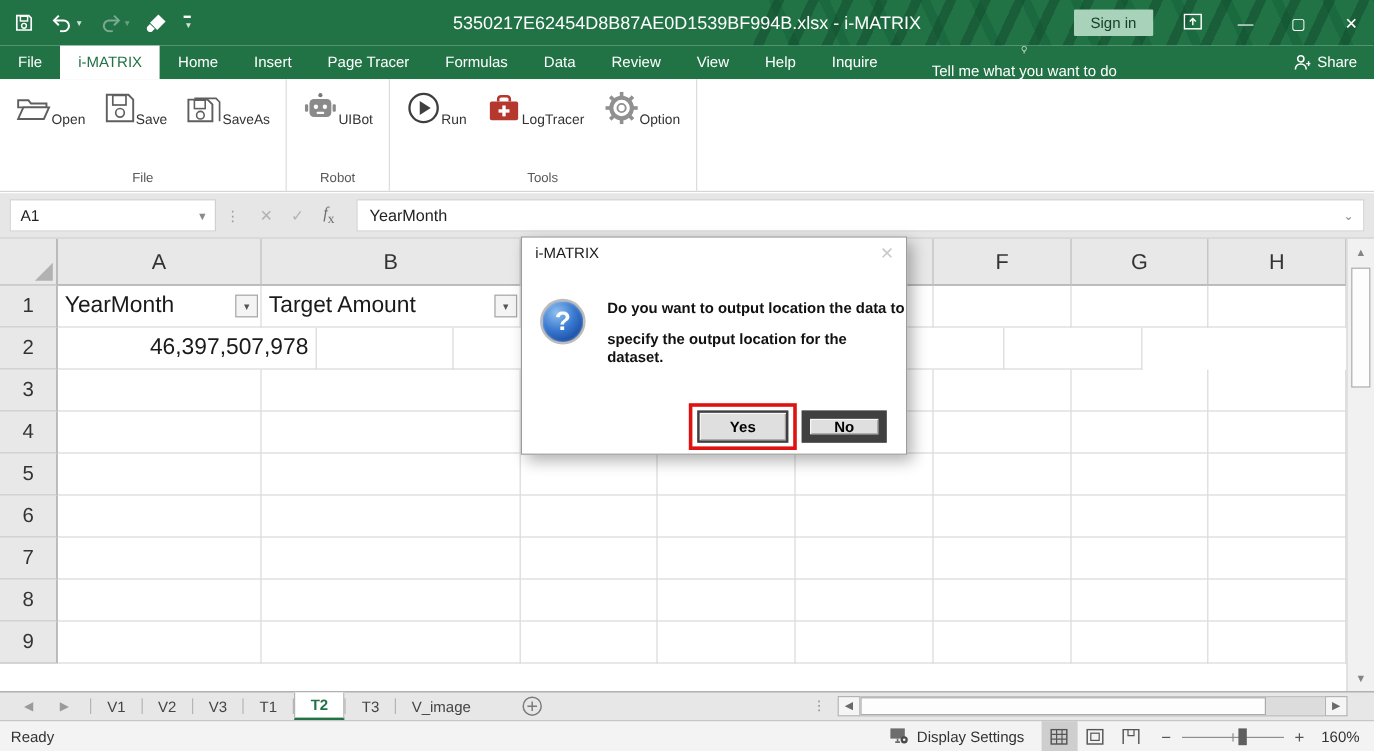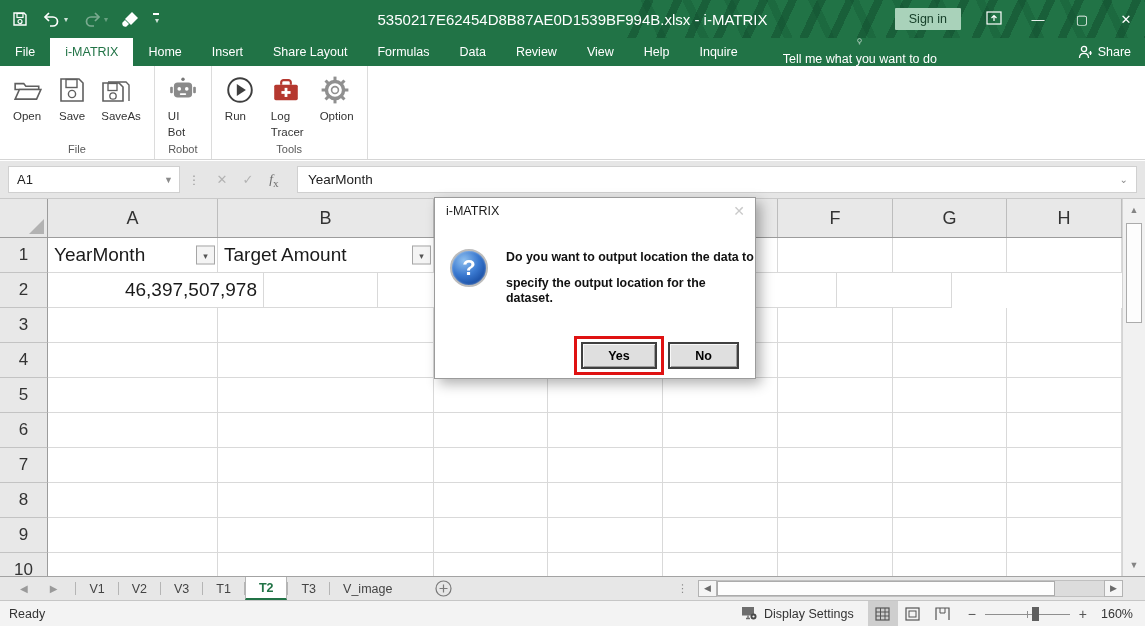--- a/index.html
+++ b/index.html
@@ -27,21 +27,21 @@
   #tabrow { position:absolute; left:0; top:38px; width:1145px; height:28px; background:#217346; display:flex; align-items:stretch; }
   .rtab { color:#fff; font-size:12.5px; padding:0 15px; display:flex; align-items:center; white-space:nowrap; }
   .rtab.active { background:#fff; color:#217346; }
   #tellme { color:#fff; font-size:12.5px; display:flex; align-items:center; gap:7px; padding:0 14px; margin-left:16px;flex-direction:column; }
   #share { position:absolute; right:14px; top:38px; height:28px; display:flex; align-items:center; gap:6px; color:#fff; font-size:12.5px; }
 
   
   #ribbon { position:absolute; left:0; top:66px; width:1145px; height:94px; background:#fff; border-bottom:1px solid #d5d5d5; display:flex; }
   .rgroup { position:relative; height:100%; border-right:1px solid #dcdcdc; display:flex; flex-direction:column; align-items:center; padding:4px 6px 0 6px; }
   .rgroup-buttons { display:flex; flex:1; align-items:flex-start; gap:2px; }
-  .rbtn { display:flex; flex-direction:column; align-items:flex-start; padding:3px 7px 0 7px; min-width:40px; }
+  .rbtn { display:flex; align-items:flex-end; padding:3px 7px 0 7px; min-width:40px; }
   .rbtn .ric { height:34px; display:flex; align-items:center; justify-content:center; }
   .rbtn .rlbl { font-size:11.5px; color:#333; text-align:center; line-height:14px; margin-top:2px; white-space:nowrap; }
   .rgroup-label { font-size:11px; color:#585858; padding:2px 0 4px 0; }
 
   
   #formulabar { position:absolute; left:0; top:161px; width:1145px; height:38px; background:#e6e6e6; border-bottom:1px solid #c9c9c9; display:flex; align-items:center; }
   #namebox { width:172px; height:27px; background:#fff; border:1px solid #d0d0d0; margin-left:8px; display:flex; align-items:center; font-size:13px; color:#222; padding-left:8px; }
   #namebox .caret { margin-left:auto; margin-right:6px; color:#8a8a8a; font-size:9px; }
   #fb-dots { color:#9a9a9a; font-size:12px; margin:0 8px; letter-spacing:1px; }
   .fb-btn { width:26px; text-align:center; font-size:13px; color:#b3b3b3; }
@@ -99,21 +99,21 @@
   #dialog-title { position:absolute; left:0; top:0; right:0; height:26px; display:flex; align-items:center; padding:0 10px 0 11px; font-size:12.5px; color:#1a1a1a; }
   #dialog-close { margin-left:auto; color:#c9c9c9; font-size:14px; }
   #dialog-qicon { position:absolute; left:15px; top:51px; width:38px; height:38px; border-radius:50%;
      background:radial-gradient(circle at 35% 28%, #8fc0ef 0%, #3a79d0 45%, #1c52a8 75%, #123c82 100%);
      border:2px solid #bcbcbc; box-shadow:inset 0 0 2px rgba(255,255,255,.6);
      display:flex; align-items:center; justify-content:center; color:#fff; font-size:22px; font-weight:700; }
   #dialog-msg { position:absolute; left:71px; top:52px; font-size:12.4px; font-weight:600; color:#111; line-height:15px; }
   #dialog-msg .gap { height:11px; }
   .dlg-btn { position:absolute; height:27px; background:#dfdfdf; font-size:12.5px; font-weight:600; color:#000;
      display:flex; align-items:center; justify-content:center;
-     border:2px solid #404040; box-shadow:inset 1px 1px 0 #f8f8f8, inset -1px -1px 0 #9d9d9d; }
+     border:7px solid #404040; box-shadow:inset 1px 1px 0 #f8f8f8, inset -1px -1px 0 #9d9d9d; }
   #btn-yes { left:146px; top:144px; width:76px; border:2px solid #3f3f3f; }
   #btn-no  { left:233px; top:144px; width:71px; }
   #red-annotation { position:absolute; left:139px; top:138px; width:90px; height:39px; border:3px solid #df1212; pointer-events:none; }
 </style>
 </head>
 <body>
 
 <div id="titlebar">
   <div id="titlebar-art"></div>
   <div id="qat">
@@ -162,21 +162,21 @@
     <span class="winctl">✕</span>
   </div>
 </div>
 
 <div id="tabrow">
 
   <div class="rtab">File</div>
     <div class="rtab active">i-MATRIX</div>
     <div class="rtab">Home</div>
     <div class="rtab">Insert</div>
-    <div class="rtab">Share Layout</div>
+    <div class="rtab">Page Tracer</div>
     <div class="rtab">Formulas</div>
     <div class="rtab">Data</div>
     <div class="rtab">Review</div>
     <div class="rtab">View</div>
     <div class="rtab">Help</div>
     <div class="rtab">Inquire</div>
     <div id="tellme">
     <svg width="13" height="17" viewBox="0 0 13 17">
         <circle cx="6.5" cy="6" r="4.6" fill="none" stroke="#fff" stroke-width="1.3"></circle>
         <path d="M4.5 12.4 h4 M5 14.6 h3" stroke="#fff" stroke-width="1.3"></path>
@@ -416,31 +416,20 @@
         <div class="cell" style="width: 216px;"></div>
         <div class="cell" style="width: 114px;"></div>
         <div class="cell" style="width: 115px;"></div>
         <div class="cell" style="width: 115px;"></div>
         <div class="cell" style="width: 115px;"></div>
         <div class="cell" style="width: 114px;"></div>
         <div class="cell" style="width: 115px;"></div>
       </div>
       <div class="grow">
         <div class="rowhead" style="width: 48px;">9</div>
-        <div class="cell" style="width: 170px;"></div>
-        <div class="cell" style="width: 216px;"></div>
-        <div class="cell" style="width: 114px;"></div>
-        <div class="cell" style="width: 115px;"></div>
-        <div class="cell" style="width: 115px;"></div>
-        <div class="cell" style="width: 115px;"></div>
-        <div class="cell" style="width: 114px;"></div>
-        <div class="cell" style="width: 115px;"></div>
-      </div>
-      <div class="grow">
-        <div class="rowhead" style="width: 48px;">10</div>
         <div class="cell" style="width: 170px;"></div>
         <div class="cell" style="width: 216px;"></div>
         <div class="cell" style="width: 114px;"></div>
         <div class="cell" style="width: 115px;"></div>
         <div class="cell" style="width: 115px;"></div>
         <div class="cell" style="width: 115px;"></div>
         <div class="cell" style="width: 114px;"></div>
         <div class="cell" style="width: 115px;"></div>
       </div>
     </div>

